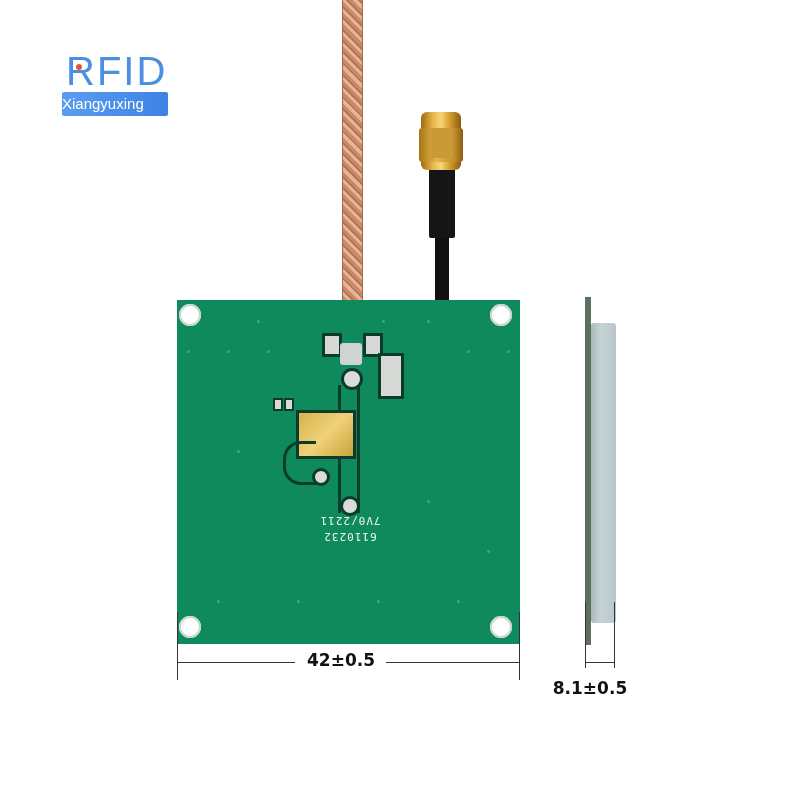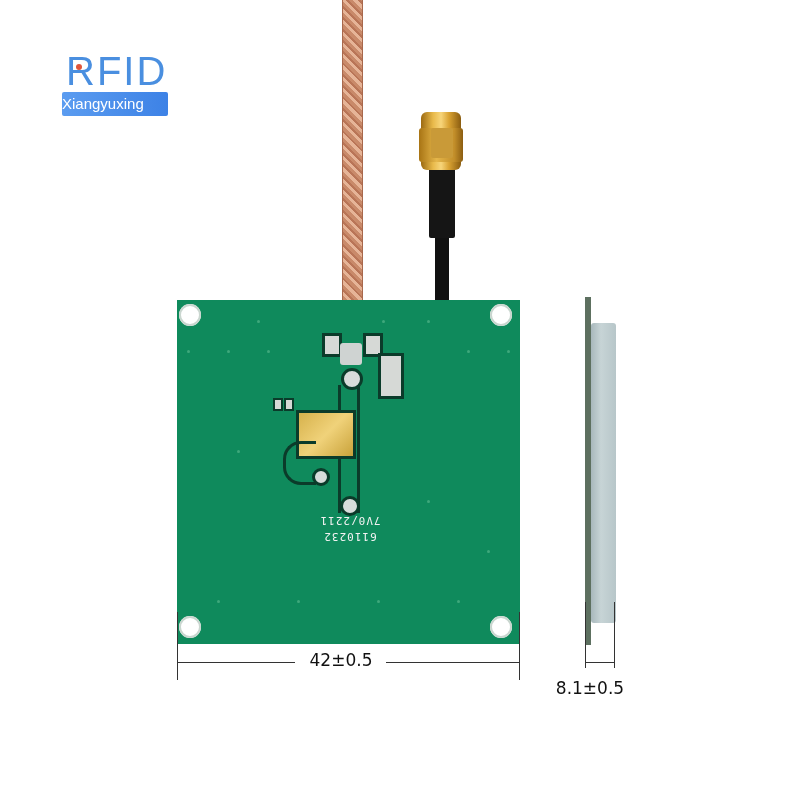--- a/index.html
+++ b/index.html
@@ -21,21 +21,21 @@
   .board{left:177px;top:300px;width:343px;height:344px;background:#0f8a5c;}
   .hole{width:22px;height:22px;border-radius:50%;background:#fff;box-shadow:0 0 0 2px #c9d6cf inset;}
   .via{width:3px;height:3px;border-radius:50%;background:#3fa87c;}
   .pad{background:#d6d9d6;border:3px solid #0b3b2a;}
   .chip{left:296px;top:410px;width:54px;height:43px;background:linear-gradient(135deg,#d7b24c,#f0d27a,#c9a23a);border:3px solid #0b3b2a;}
   .trace{background:#0b3b2a;}
   .marking{left:290px;top:528px;width:120px;height:16px;color:#f2f2f2;font-size:11px;line-height:16px;text-align:center;transform:rotate(180deg);letter-spacing:1px;font-family:"DejaVu Sans Mono",monospace;}
   
   .dimv{width:1px;background:#333;}
   .dimh{height:1px;background:#333;}
-  .dim-text{font-family:"DejaVu Sans",sans-serif;font-size:17px;color:#111;}
+  .dim-text{font-family:"DejaVu Sans",sans-serif;font-size:17px;color:#111;font-weight:bold;}
   
   .side-plate{left:585px;top:297px;width:6px;height:348px;background:#5d7060;}
   .side-slab{left:591px;top:323px;width:25px;height:300px;background:linear-gradient(90deg,#a8b8bc,#c7d4d6 40%,#b7c6c9);border-radius:3px;}
 </style>
 </head>
 <body>
 
 <div class="abs logo">
   <div class="abs logo-rfid">RFID</div>
   <div class="abs logo-dot"></div>

